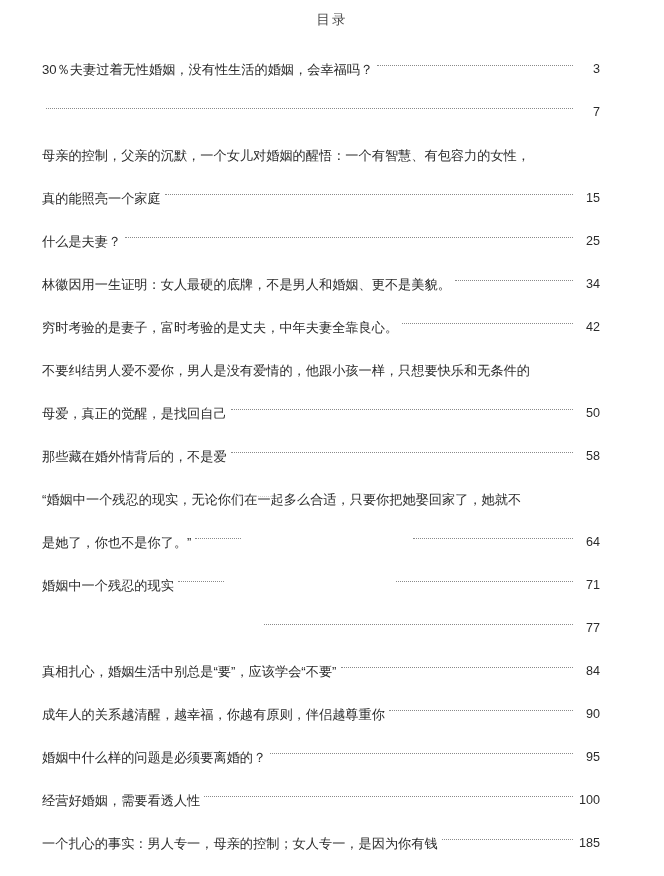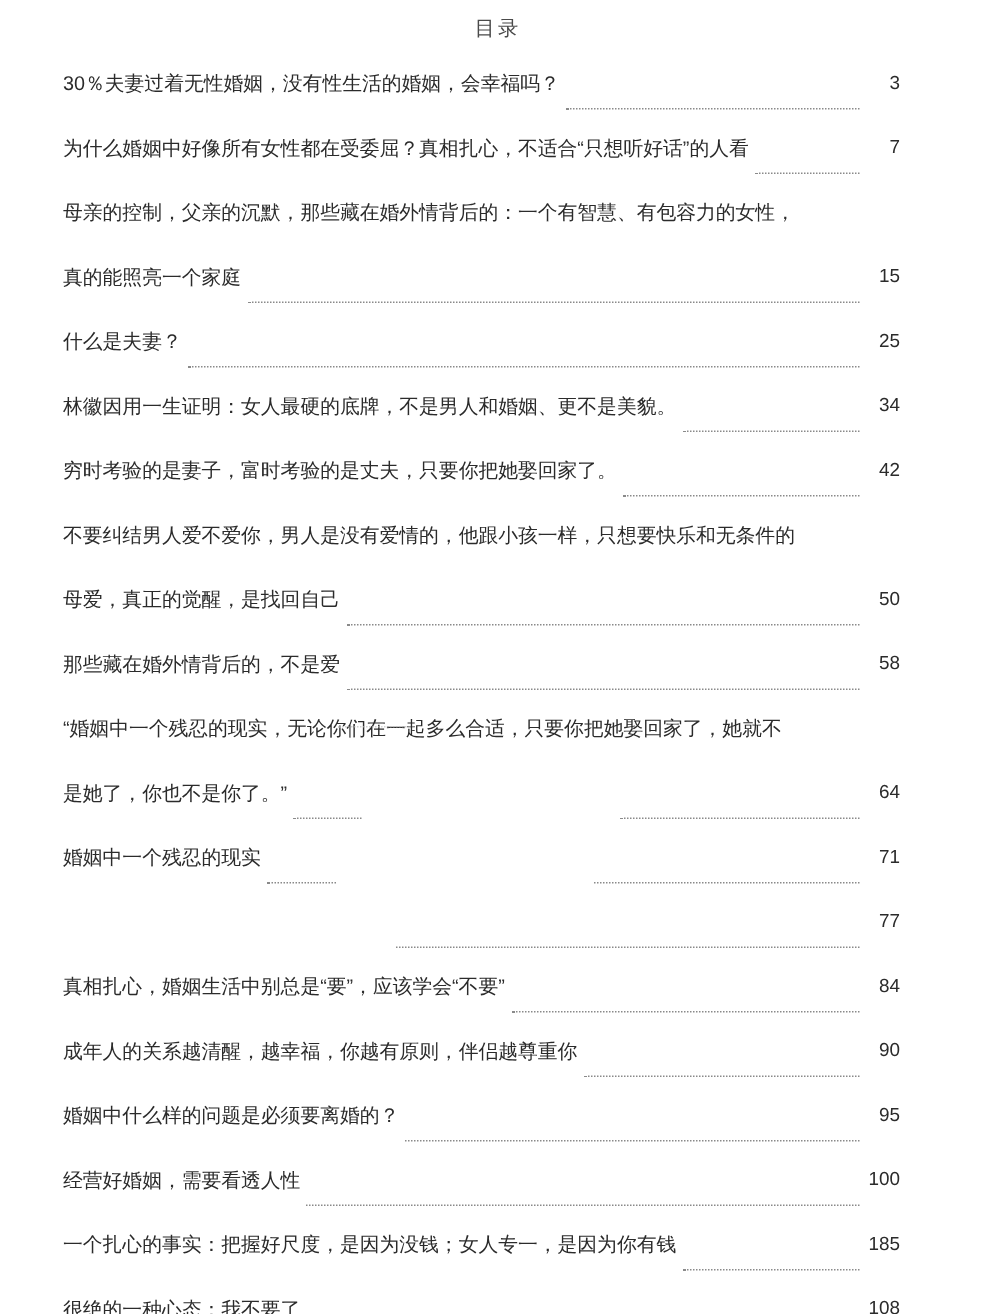--- a/index.html
+++ b/index.html
@@ -23,24 +23,24 @@
     box-sizing: border-box;
     padding: 0;
     background: #ffffff;
   }
 
   .toc-title {
     text-align: center;
     font-size: 13.5px;
     color: #4a4a4a;
     letter-spacing: 2px;
-    margin: 0;
-    padding-top: 10px;
+    margin: 12px;
     font-weight: 400;
     line-height: 18px;
+    font-family: Liberation Mono, monospace;
   }
 
   .toc-list {
     margin: 0;
     padding: 0;
     list-style: none;
     position: relative;
     top: 6px;
   }
 
@@ -64,21 +64,21 @@
   }
 
   
   .entry-text {
     display: inline;
   }
 
   
   .row {
     display: flex;
-    align-items: flex-end;
+    align-items: center;
     width: 100%;
   }
   .row .entry-text { flex: 0 0 auto; }
   .row .dots {
     flex: 1 1 auto;
     border-bottom: 1px dotted #8a8a8a;
     height: 0;
     position: relative;
     top: -4px;
     margin: 0 3px 0 4px;
@@ -123,30 +123,29 @@
           <div class="row">
             <span class="entry-text">30％夫妻过着无性婚姻，没有性生活的婚姻，会幸福吗？</span>
             <span class="dots"></span>
             <span class="pno">3</span>
           </div>
         </div>
       </li>
       <li class="toc-entry">
         <div class="entry-line">
           <div class="row">
-            <span class="entry-text">为什么婚姻中好像所有女性都在受委屈？真相扎心，不适合“只想听好话”的人看</span>
             <span class="dots"></span>
             <span class="pno">7</span>
           </div>
         </div>
       </li>
       <li class="toc-entry">
         <div class="entry-line">
           <div class="row">
-            <span class="entry-text">母亲的控制，父亲的沉默，那些藏在婚外情背后的：一个有智慧、有包容力的女性，</span>
+            <span class="entry-text">母亲的控制，父亲的沉默，一个女儿对婚姻的醒悟：一个有智慧、有包容力的女性，</span>
             <span class="dots" style="border-bottom: none;"></span>
           </div>
         </div>
         <div class="entry-line">
           <div class="row">
             <span class="entry-text">真的能照亮一个家庭</span>
             <span class="dots"></span>
             <span class="pno">15</span>
           </div>
         </div>
@@ -165,21 +164,21 @@
           <div class="row">
             <span class="entry-text">林徽因用一生证明：女人最硬的底牌，不是男人和婚姻、更不是美貌。</span>
             <span class="dots"></span>
             <span class="pno">34</span>
           </div>
         </div>
       </li>
       <li class="toc-entry">
         <div class="entry-line">
           <div class="row">
-            <span class="entry-text">穷时考验的是妻子，富时考验的是丈夫，只要你把她娶回家了。</span>
+            <span class="entry-text">穷时考验的是妻子，富时考验的是丈夫，中年夫妻全靠良心。</span>
             <span class="dots"></span>
             <span class="pno">42</span>
           </div>
         </div>
       </li>
       <li class="toc-entry">
         <div class="entry-line">
           <div class="row">
             <span class="entry-text">不要纠结男人爱不爱你，男人是没有爱情的，他跟小孩一样，只想要快乐和无条件的</span>
             <span class="dots" style="border-bottom: none;"></span>
@@ -272,21 +271,21 @@
           <div class="row">
             <span class="entry-text">经营好婚姻，需要看透人性</span>
             <span class="dots"></span>
             <span class="pno">100</span>
           </div>
         </div>
       </li>
       <li class="toc-entry">
         <div class="entry-line">
           <div class="row">
-            <span class="entry-text">一个扎心的事实：把握好尺度，是因为没钱；女人专一，是因为你有钱</span>
+            <span class="entry-text">一个扎心的事实：男人专一，母亲的控制；女人专一，是因为你有钱</span>
             <span class="dots"></span>
             <span class="pno">185</span>
           </div>
         </div>
       </li>
       <li class="toc-entry">
         <div class="entry-line">
           <div class="row">
             <span class="entry-text">很绝的一种心态：我不要了</span>
             <span class="dots"></span>

